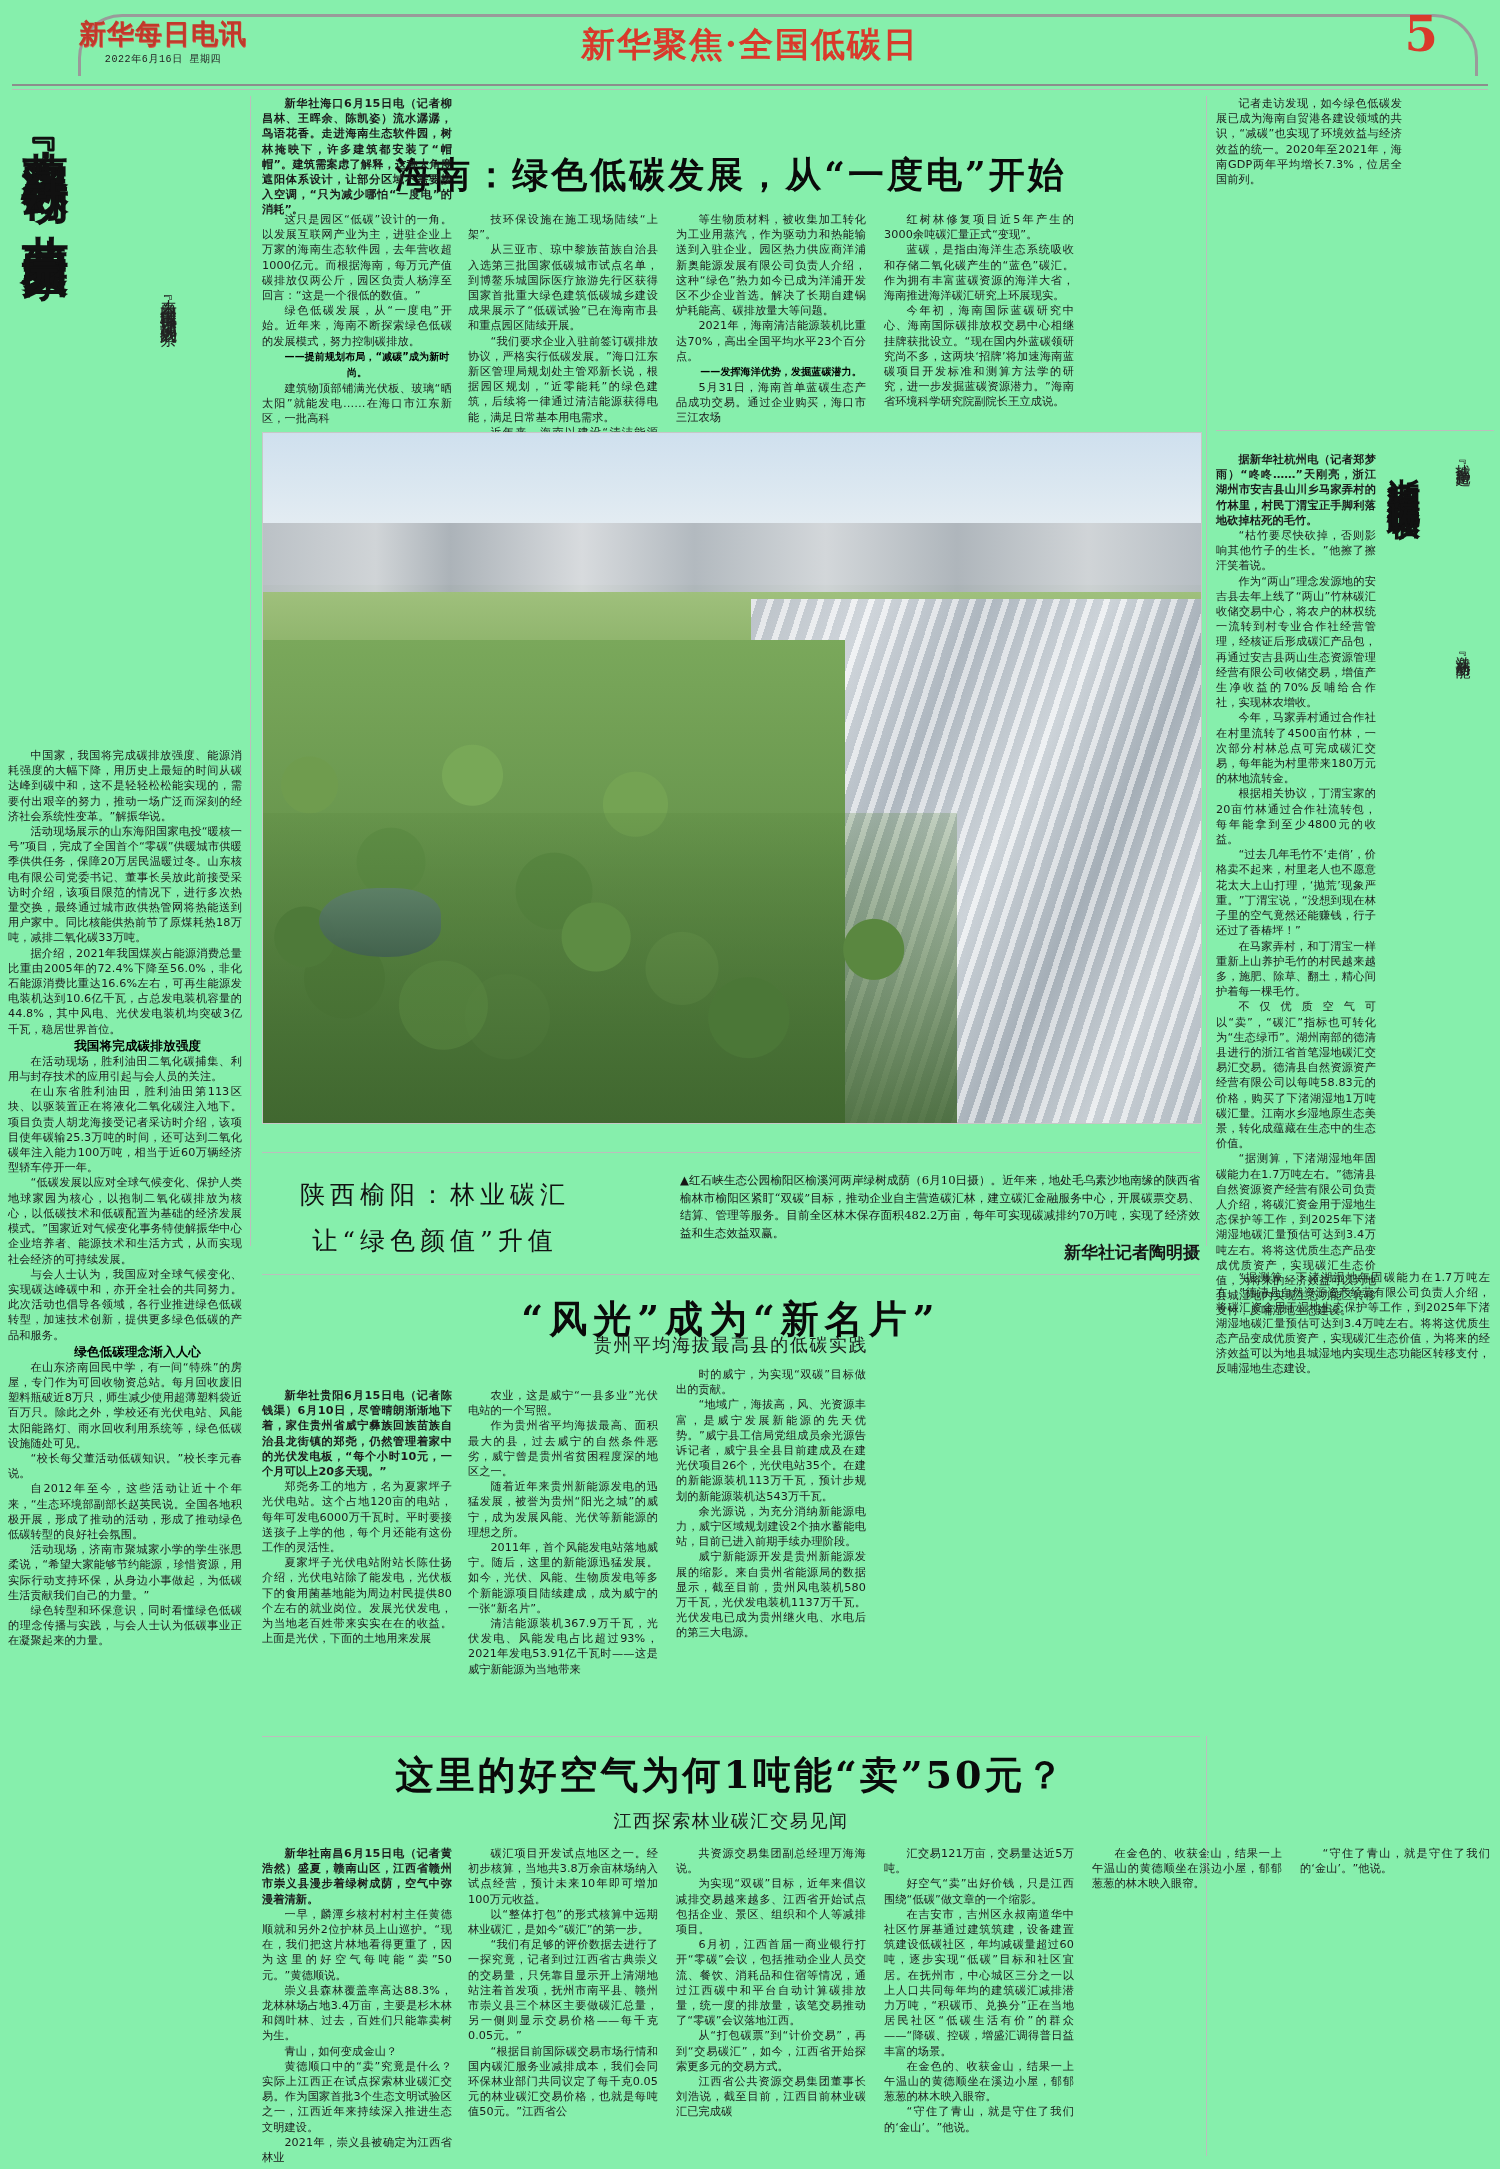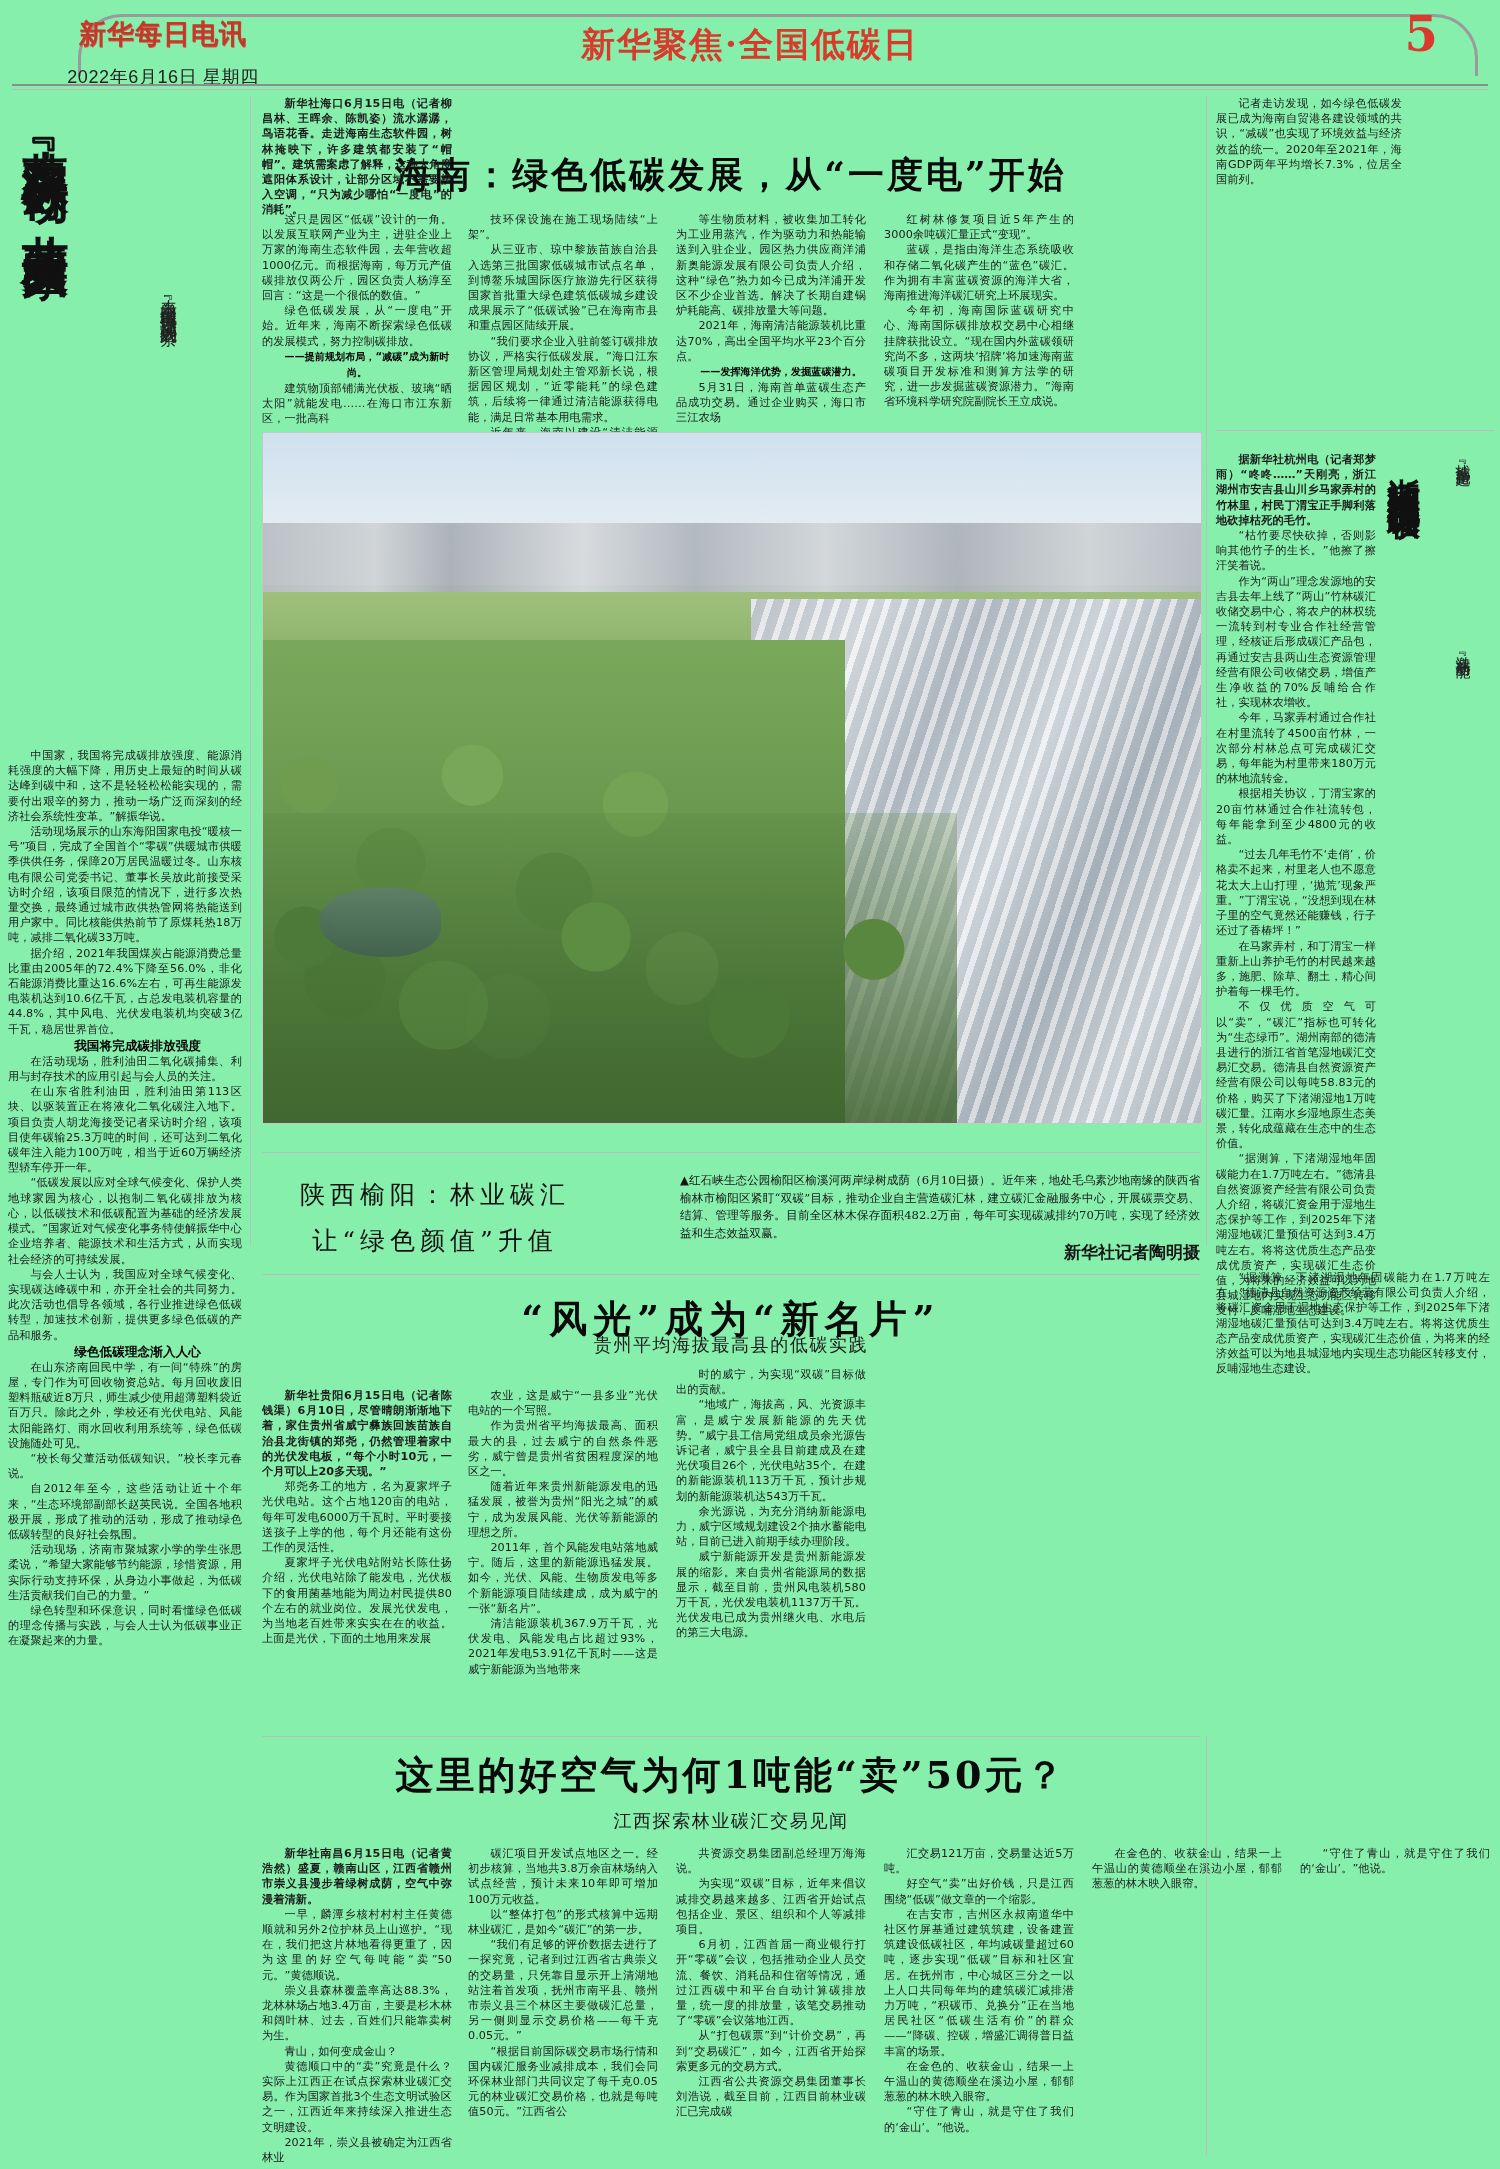--- a/index.html
+++ b/index.html
@@ -20,22 +20,22 @@
     box-sizing:border-box;
   }
   .mast-left{position:absolute;left:48px;top:20px;width:230px;text-align:center;}
   .mast-logo{
     font-family:"DejaVu Serif","Liberation Serif",serif;
     font-size:27px;font-weight:bold;color:#c0392b;letter-spacing:1px;
     line-height:1;
     text-shadow:0.5px 0.5px 0 #d9574a;
   }
   .mast-date{
-    margin-top:18px;font-size:18px;color:#222;letter-spacing:0.6px;
-    font-family:Liberation Sans, sans-serif;
+    margin-top:5px;font-size:10px;color:#222;letter-spacing:0.6px;
+    font-family:Liberation Mono, monospace;
   }
   .mast-center{
     position:absolute;left:0;right:0;top:22px;text-align:center;
     font-family:"DejaVu Serif","Liberation Serif",serif;
     font-size:34px;font-weight:bold;color:#d93a2b;letter-spacing:2px;
   }
   .mast-pageno{
     position:absolute;right:62px;top:10px;
     font-family:"DejaVu Serif","Liberation Serif",serif;
     font-size:48px;font-weight:bold;color:#d93a2b;line-height:1;

